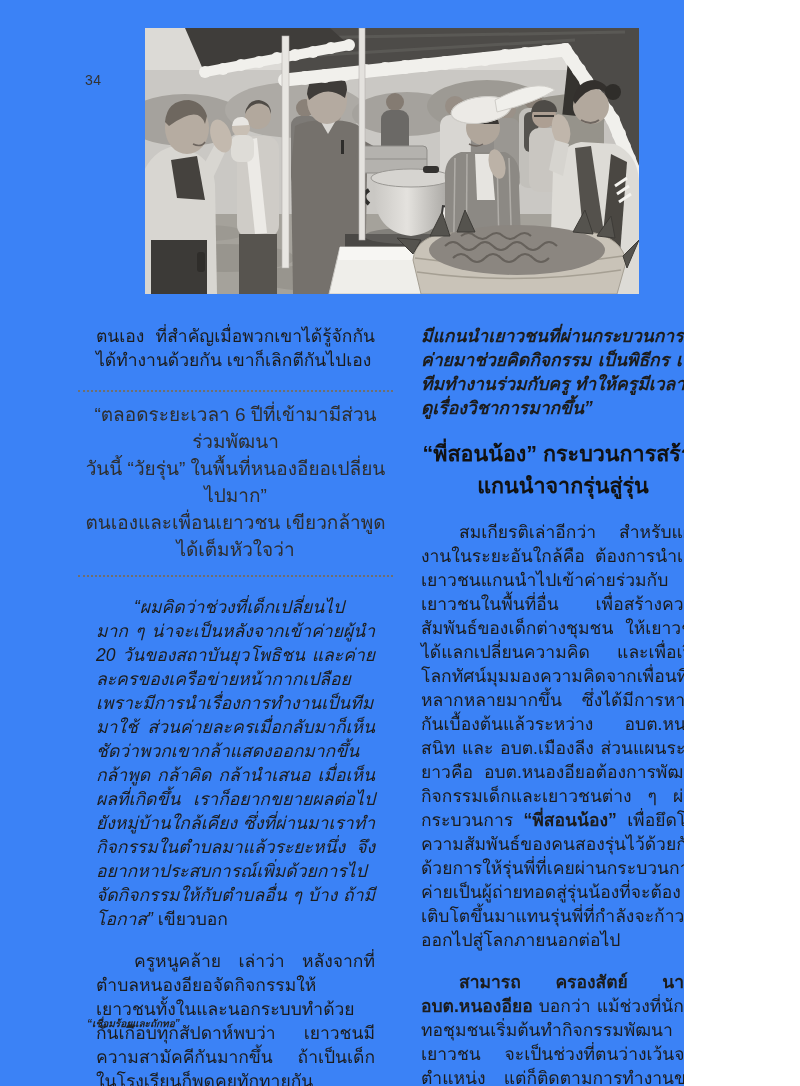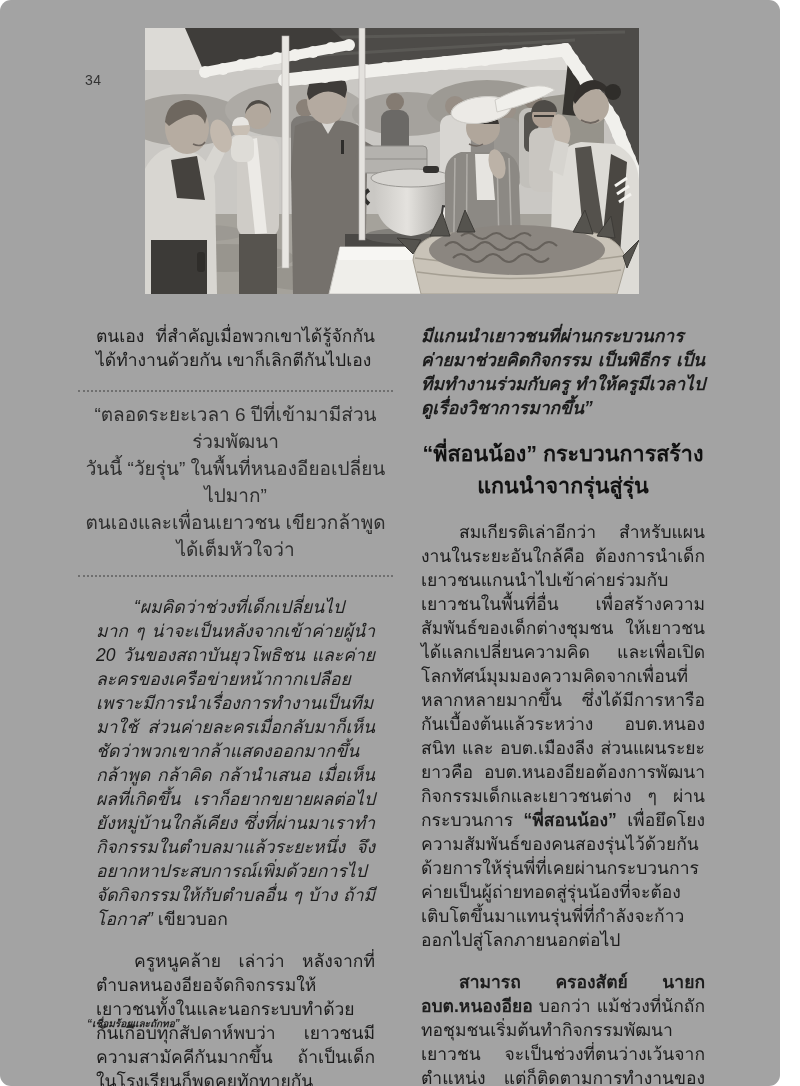--- a/index.html
+++ b/index.html
@@ -1,23 +1,22 @@
 <!DOCTYPE html>
 <html><head>
 <meta charset="utf-8">
 <style>
   html,body{margin:0;padding:0;background:#ffffff;}
   .page{
     position:relative;
-    width:780px;height:1086px;
-    background:#a3a3a3;
+    width:684px;height:1086px;
+    background:#3b82f6;
     font-family:"Liberation Sans","DejaVu Sans",sans-serif;
     color:#1c1c1c;
     overflow:hidden;
-    border-radius:11px;
   }
   .page-number{
     position:absolute;left:85px;top:72px;
     font-size:14px;color:#333;
     letter-spacing:.5px;
   }
   .photo{
     position:absolute;left:145px;top:28px;margin:0;
     width:494px;height:266px;
     overflow:hidden;

